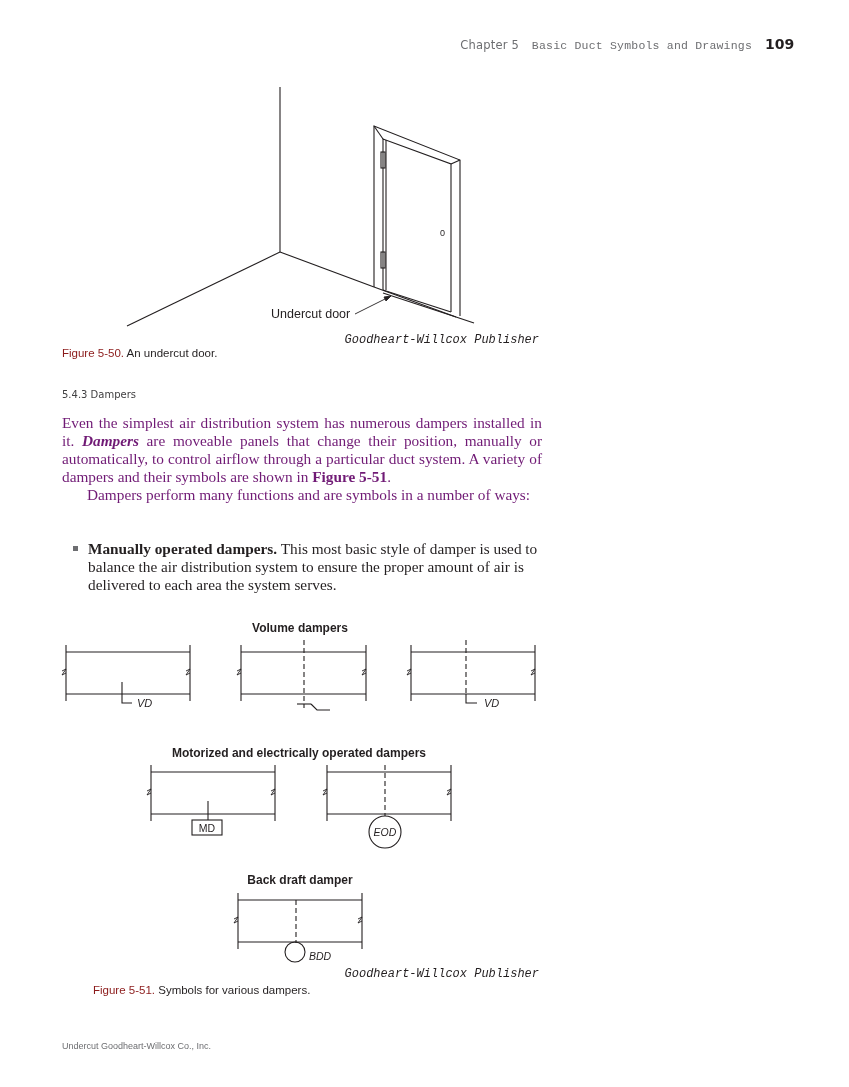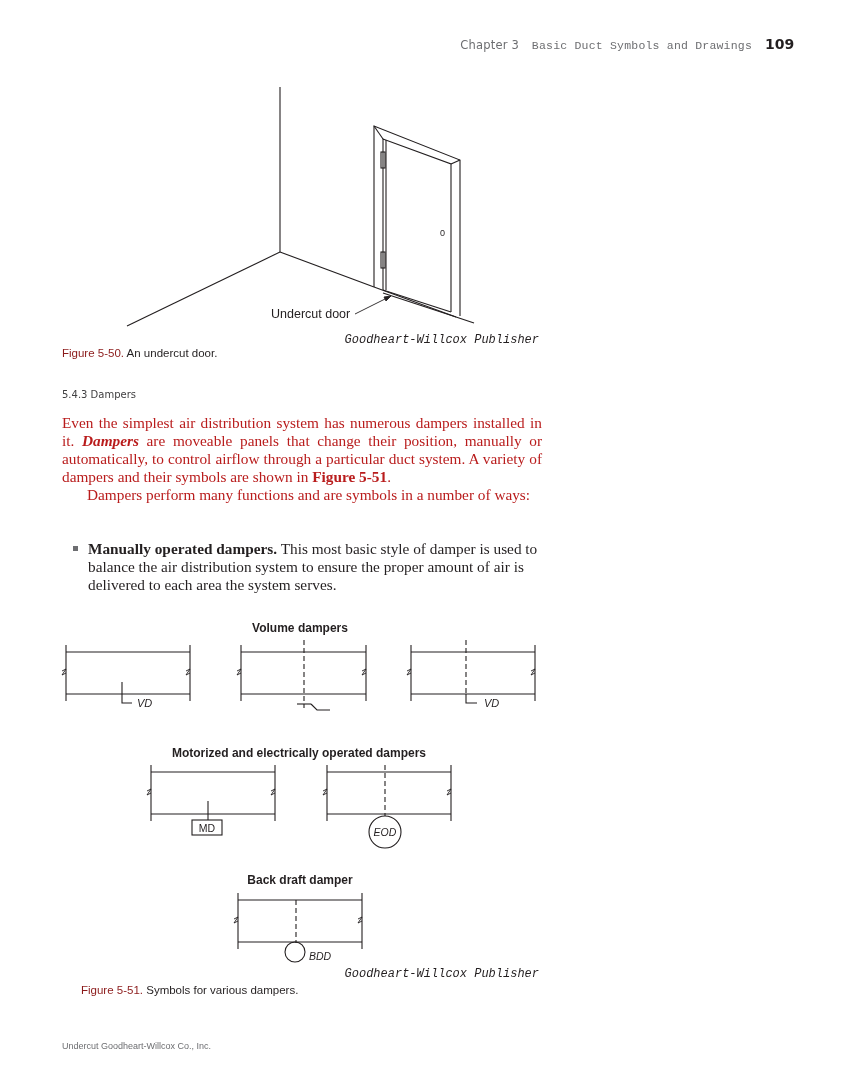--- a/index.html
+++ b/index.html
@@ -7,34 +7,34 @@
   .abs { position: absolute; }
   .running-head { left: 0; top: 38px; width: 760px; text-align: right; font-family: "DejaVu Sans", sans-serif; font-size: 11.5px; color: #6d6e71; letter-spacing: 0.2px; }
   .running-head .chap { margin-right: 9px; }
   .running-head .title { margin-right: 8px; font-family: Liberation Mono, monospace; }
   .page-num { position: absolute; left: 765px; top: 36px; font-family: "DejaVu Sans", sans-serif; font-size: 14px; font-weight: bold; color: #231f20; }
   svg text { font-family: "Liberation Sans", sans-serif; }
   .credit { font-family: Liberation Mono, monospace; font-style: italic; font-size: 12px; color: #231f20; text-align: right; width: 200px; }
   .caption { font-family: "Liberation Sans", sans-serif; font-size: 11.5px; color: #231f20; }
   .caption .lbl { color: #8b1a1a; font-weight: normal; }
   .section-head { left: 62px; top: 389px; font-family: "DejaVu Sans", sans-serif; font-size: 10px; color: #414042; }
-  .body-text { left: 62px; width: 480px; font-family: "Liberation Serif", serif; font-size: 15.3px; line-height: 18px; color: #b91c1c; text-align: justify; }
+  .body-text { left: 62px; width: 480px; font-family: "Liberation Serif", serif; font-size: 15.3px; line-height: 18px; color: #701a75; text-align: justify; }
   .body-text p { margin: 0; }
   .indent { text-indent: 25px; }
   .bullet-item { left: 73px; width: 470px; font-family: "Liberation Serif", serif; font-size: 15.3px; line-height: 18px; color: #231f20; margin-top: 8px; }
   .bullet-mark { position: absolute; left: 0; top: 6px; width: 5px; height: 5px; background: #6d6e71; }
   .bullet-text { margin-left: 15px; }
   .footer { left: 62px; top: 1041px; font-family: "Liberation Sans", sans-serif; font-size: 9px; color: #6d6e71; }
   .fig-title { font-family: "Liberation Sans", sans-serif; font-weight: bold; font-size: 12px; fill: #231f20; }
 </style>
 </head>
 <body>
 
 <div class="abs running-head">
-  <span class="chap">Chapter 3</span>
+  <span class="chap">Chapter 5</span>
   <span class="title">Basic Duct Symbols and Drawings</span>
 </div>
 <div class="page-num">109</div>
 
 <svg class="abs" style="left:0;top:0;" width="849" height="340">
   <g stroke="#231f20" stroke-width="1.1" fill="none">
     <line x1="280" y1="87" x2="280" y2="252"></line>
     <line x1="280" y1="252" x2="127" y2="326"></line>
     <line x1="280" y1="252" x2="374" y2="287"></line>
     <line x1="456" y1="317" x2="474" y2="323"></line>
@@ -153,17 +153,17 @@
     <line x1="362" y1="278" x2="362" y2="334"></line>
     <path d="M234,304 l4,-2 l-4,6 l4,-2" stroke-width="0.9"></path>
     <path d="M358,304 l4,-2 l-4,6 l4,-2" stroke-width="0.9"></path>
     <line x1="296" y1="285" x2="296" y2="328" stroke-dasharray="5,3"></line>
     <circle cx="295" cy="337" r="10"></circle>
   </g>
   <text x="309" y="345" font-size="10.5" font-style="italic" fill="#231f20">BDD</text>
 </svg>
 
 <div class="abs credit" style="left:339px;top:967px;">Goodheart-Willcox Publisher</div>
-<div class="abs caption" style="left:62px;top:984px;padding-left:19px;">
+<div class="abs caption" style="left:74px;top:984px;padding-left:19px;">
   <span class="lbl">Figure 5-51.</span><span> Symbols for various dampers.</span>
 </div>
 
 <div class="abs footer">Undercut Goodheart-Willcox Co., Inc.</div>
 
 </body></html>

